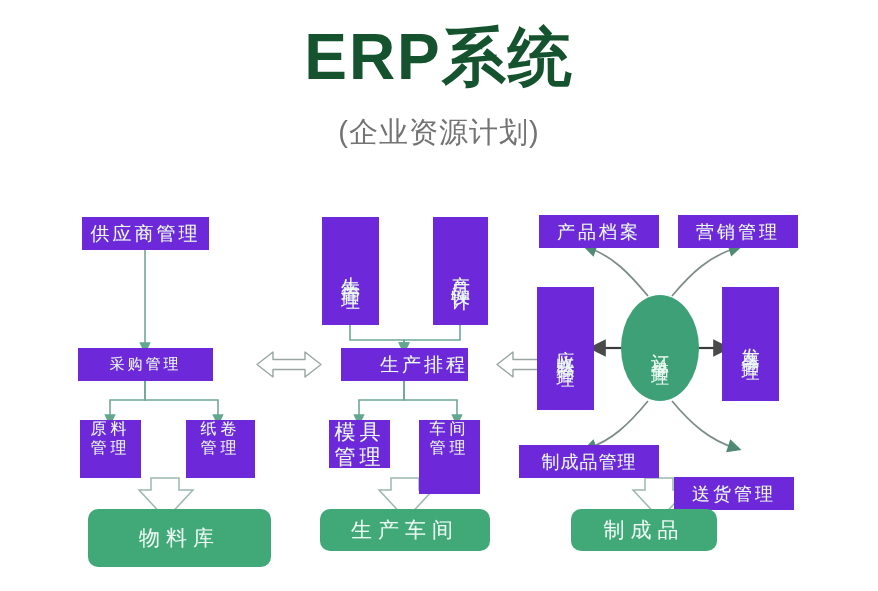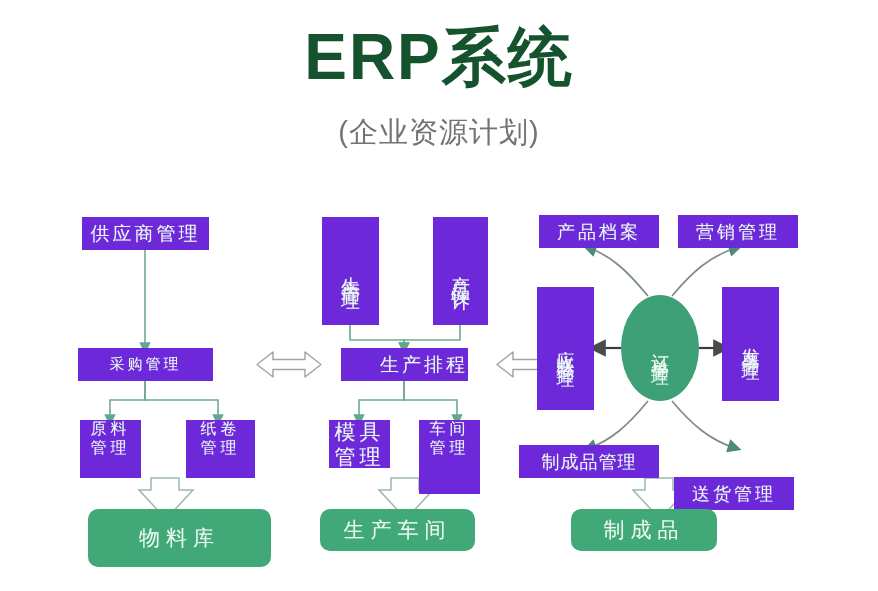--- a/index.html
+++ b/index.html
@@ -174,21 +174,21 @@
   <div class="node grid2" style="left:329px;top:420px;width:61px;height:48px;font-size:21px;">
     <span class="ln">模具</span>
     <span class="ln">管理</span>
   </div>
 
   <div class="node grid2" style="left:419px;top:420px;width:61px;height:74px;font-size:16px;">
     <span class="ln">车间</span>
     <span class="ln">管理</span>
   </div>
 
-  <div class="node rounded" style="left:320px;top:509px;width:155px;height:42px;font-size:21px;font-family:Liberation Mono, monospace;">
+  <div class="node rounded" style="left:320px;top:509px;width:170px;height:42px;font-size:21px;font-family:Liberation Mono, monospace;">
     <span>生产车间</span>
   </div>
 
   <div class="node" style="left:527px;top:215px;width:120px;height:33px;font-size:18px;margin-left:12px;">
     <span>产品档案</span>
   </div>
 
   <div class="node" style="left:678px;top:215px;width:120px;height:33px;font-size:18px;">
     <span>营销管理</span>
   </div>

